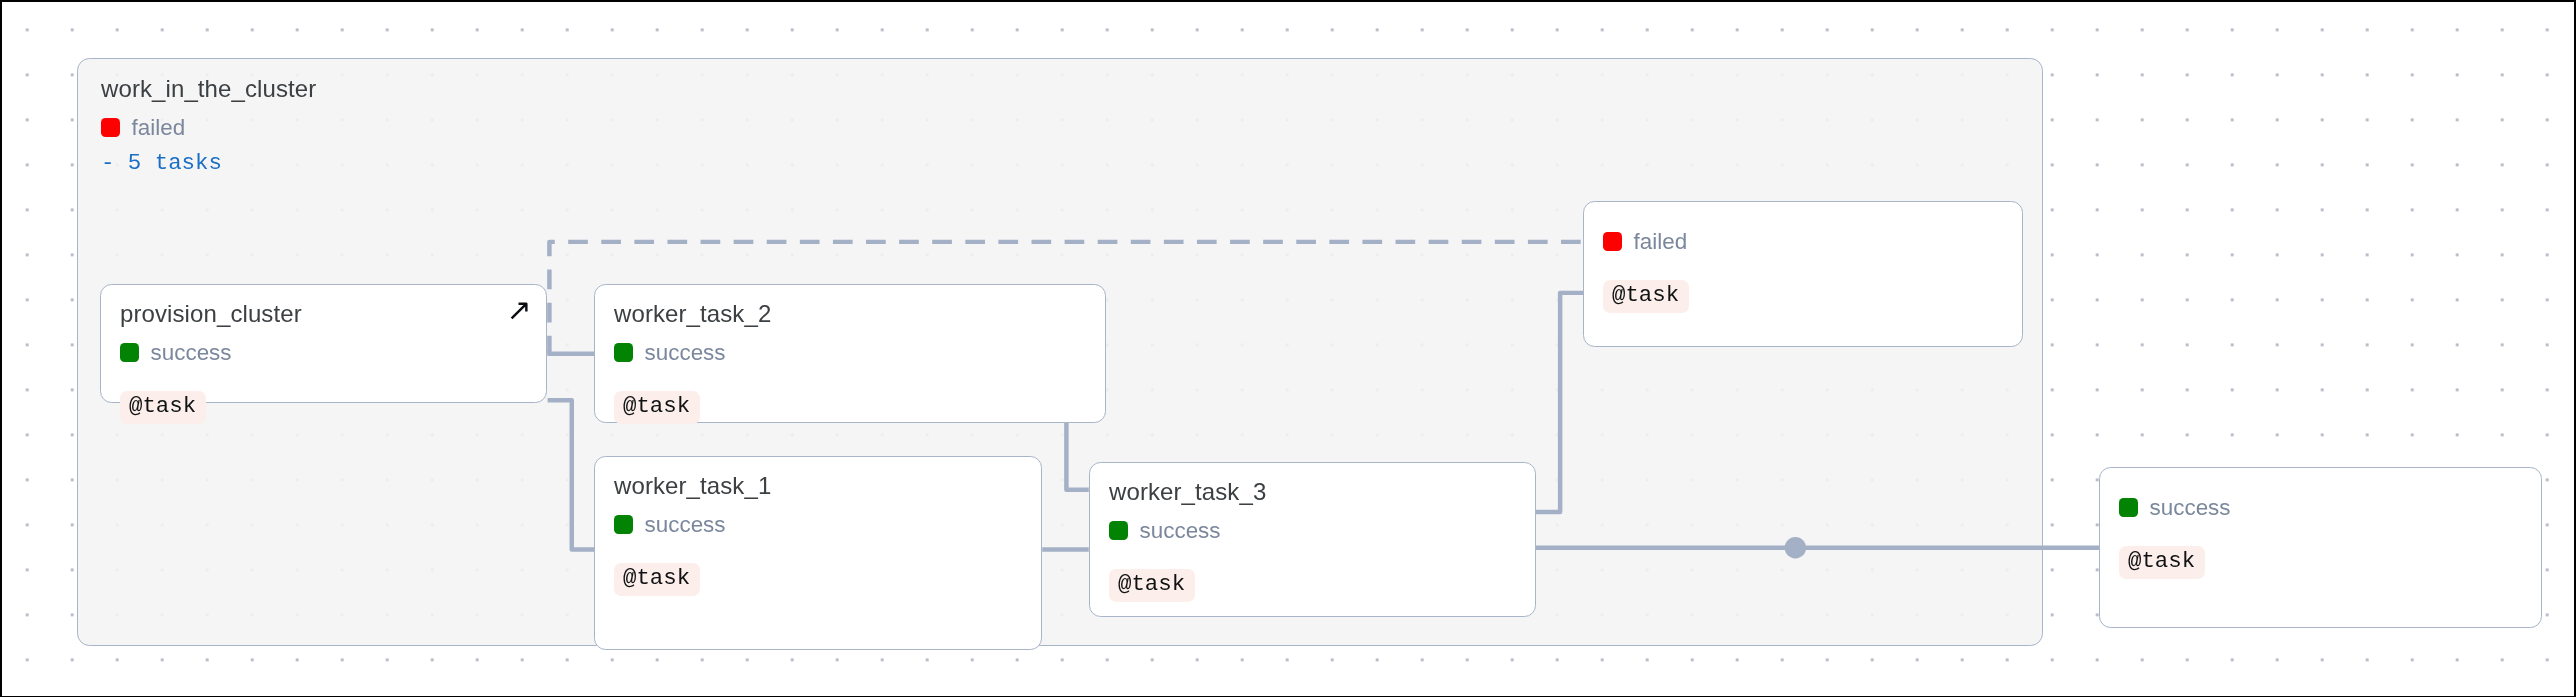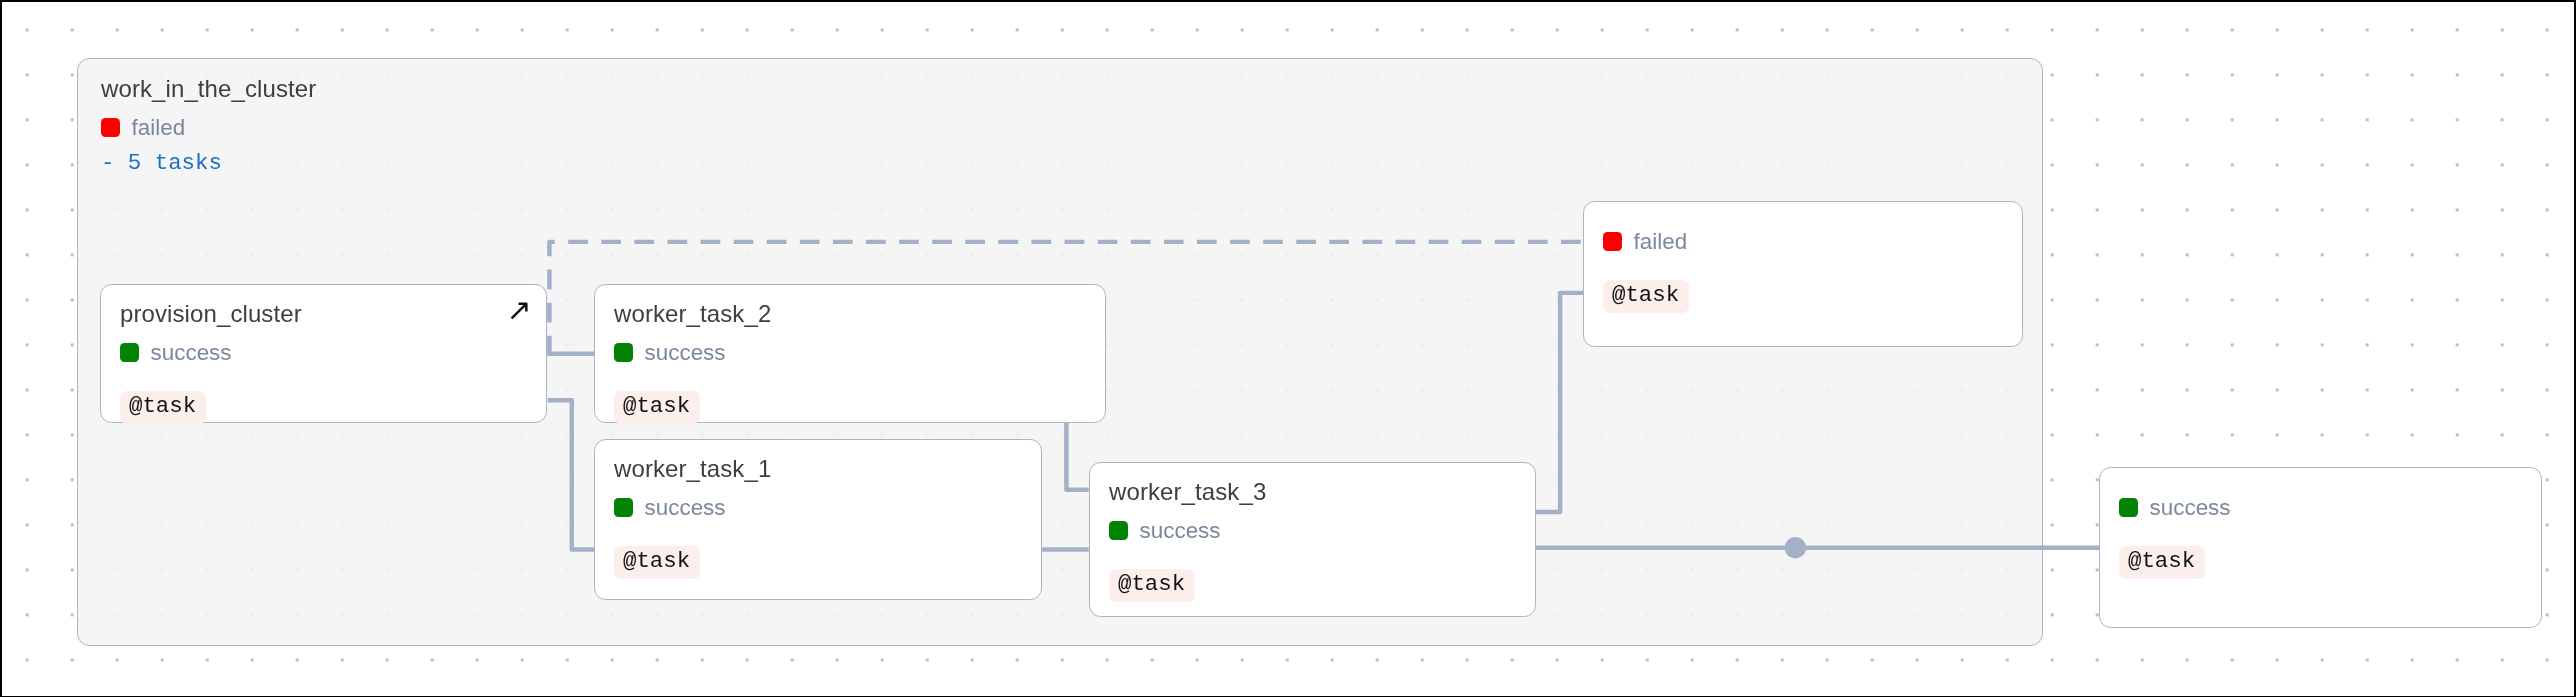--- a/index.html
+++ b/index.html
@@ -184,21 +184,21 @@
     <div class="tg-header">
       <div class="tg-title">work_in_the_cluster</div>
       <div class="tg-status-row">
         <span class="swatch swatch-failed"></span>
         <span class="tg-status-label">failed</span>
       </div>
       <div class="tg-tasks-link">- 5 tasks</div>
     </div>
   </div>
 
-  <div class="node" style="left:98px; top:282px; width:447px; height:139px;padding-left:30px;">
+  <div class="node" style="left:98px; top:282px; width:447px; height:119px;padding-left:30px;">
     <div class="node-inner">
       <div class="node-titlerow">
         <span class="node-title">provision_cluster</span>
         <span class="node-arrow">↗</span>
       </div>
       <div class="node-statusrow">
         <span class="swatch swatch-success"></span>
         <span class="node-status-label">success</span>
       </div>
       <span class="node-badge">@task</span>
@@ -211,21 +211,21 @@
         <span class="node-title">worker_task_2</span>
       </div>
       <div class="node-statusrow">
         <span class="swatch swatch-success"></span>
         <span class="node-status-label">success</span>
       </div>
       <span class="node-badge">@task</span>
     </div>
   </div>
 
-  <div class="node" style="left:592px; top:437px; width:448px; height:161px;padding-left:12px;">
+  <div class="node" style="left:592px; top:454px; width:448px; height:194px;padding-left:12px;">
     <div class="node-inner">
       <div class="node-titlerow">
         <span class="node-title">worker_task_1</span>
       </div>
       <div class="node-statusrow">
         <span class="swatch swatch-success"></span>
         <span class="node-status-label">success</span>
       </div>
       <span class="node-badge">@task</span>
     </div>

